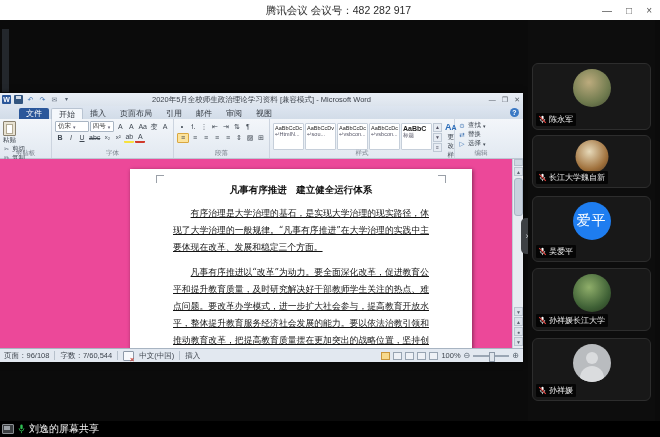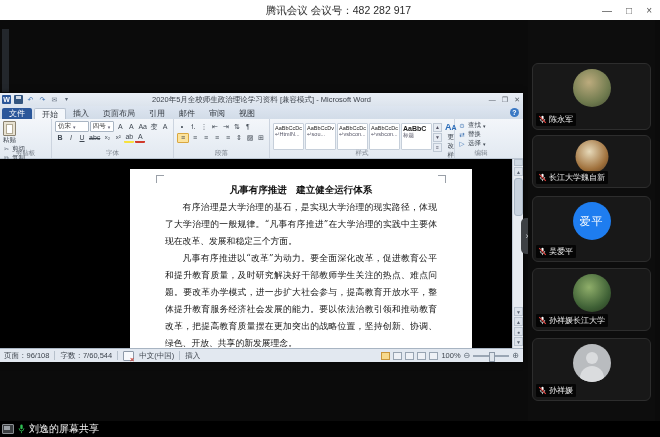--- a/index.html
+++ b/index.html
@@ -23,21 +23,21 @@
   .qicon{width:9px;height:9px;font-size:7px;line-height:9px;text-align:center;color:#44546a;}
   .qicon.word-logo{background:#2b579a;color:#fff;font-weight:bold;border-radius:1px;}
   .qicon.save{background:#33557f;border-radius:1px;position:relative;}
   .qicon.save:after{content:"";position:absolute;left:2px;top:1px;width:5px;height:3px;background:#cfd9e6;}
   .qicon.undo{color:#3a6fb0;}
   .qicon.mail{color:#6b7685;}
   .qicon.caret{color:#5a6573;font-size:6px;}
   .w-title{position:absolute;left:0;right:0;top:0;text-align:center;font-size:7.5px;line-height:13px;color:#3c424b;}
   .w-controls{position:absolute;right:3px;top:0;height:13px;display:flex;gap:6px;align-items:center;font-size:7px;color:#5a6068;}
 
-  .w-tabs{position:absolute;left:0;top:13px;width:100%;height:13px;background:linear-gradient(#dde5f0,#d2dce8);display:flex;align-items:flex-end;padding-left:2px;box-sizing:border-box;}
+  .w-tabs{position:absolute;left:0;top:13px;width:100%;height:13px;background:linear-gradient(#dde5f0,#d2dce8);display:flex;align-items:flex-end;padding-left:19px;box-sizing:border-box;}
   .wtab{font-size:8px;color:#333941;padding:1px 7px 1px;height:11px;line-height:10px;box-sizing:border-box;}
   .wtab-file{background:#2b579a;color:#fff;border-radius:2px 2px 0 0;margin-right:2px;}
   .wtab-active{background:#f4f7fb;border:1px solid #b9c4d2;border-bottom:none;border-radius:2px 2px 0 0;}
   .w-help{position:absolute;right:4px;top:15px;width:9px;height:9px;border-radius:50%;background:#3b79c4;color:#fff;font-size:7px;font-weight:bold;text-align:center;line-height:9px;}
 
   .w-ribbon{position:absolute;left:0;top:26px;width:100%;height:40px;background:linear-gradient(#f3f6fa,#e2e9f1);border-bottom:1px solid #bcc6d2;display:flex;box-sizing:border-box;}
   .rgroup{position:relative;height:100%;border-right:1px solid #ccd4df;padding:2px 3px 9px;box-sizing:border-box;}
   .rgroup-label{position:absolute;bottom:0;left:0;right:0;text-align:center;font-size:6.5px;color:#7a828c;}
   .rbtn{display:inline-block;min-width:8px;height:9px;line-height:9px;font-size:7px;color:#3e4650;text-align:center;padding:0 1px;border-radius:1px;}
   .rbtn.hl{background:#fce39c;border:1px solid #d9a740;height:8px;line-height:8px;}
@@ -69,28 +69,28 @@
   .gal-scroll span{width:7px;height:7px;font-size:5px;line-height:7px;text-align:center;background:#e7ecf3;border:1px solid #bfc9d5;color:#556;}
   .change-styles{text-align:center;margin:1px 0 0 2px;}
   .change-styles .aa{font-size:9px;font-weight:bold;color:#2b6cb8;line-height:10px;}
   .change-styles .cs-label{font-size:6.5px;color:#3e4650;}
 
   
   .edit-item{display:flex;align-items:center;gap:2px;font-size:6.5px;color:#3e4650;height:9px;}
   .edit-item .ei{font-size:6.5px;color:#3a6fb0;width:8px;text-align:center;}
 
   
-  .w-doc{position:absolute;left:0;top:66px;width:100%;height:189px;background:#000000;overflow:hidden;}
+  .w-doc{position:absolute;left:0;top:66px;width:100%;height:189px;background:#ec4899;overflow:hidden;}
   .page{position:absolute;left:130px;top:10px;width:342px;height:210px;background:#fff;box-shadow:1px 1px 4px rgba(0,0,0,.45);}
   .crop{position:absolute;width:7px;height:7px;border:0 solid #9aa0a8;}
   .crop.tl{left:26px;top:6px;border-left-width:1px;border-top-width:1px;}
   .crop.tr{right:26px;top:6px;border-right-width:1px;border-top-width:1px;}
   .doc-title{margin:15px 0 2px;text-align:center;font-weight:bold;font-size:9.5px;color:#101010;font-family:"DejaVu Serif",serif;}
   .doc-body{margin:2px 35px 0;font-size:8.8px;line-height:17px;text-align:justify;color:#141414;font-family:"DejaVu Serif",serif;}
-  .doc-para{text-indent:2em;margin:0;}
+  .doc-para{text-indent:2em;margin:8px;text-decoration:underline;}
 
   .w-vscroll{position:absolute;right:0;top:66px;width:11px;height:189px;background:#e7ebf1;border-left:1px solid #c3ccd7;box-sizing:border-box;}
   .vs-btn{position:absolute;left:1px;width:9px;height:9px;font-size:5px;line-height:9px;text-align:center;color:#5b6472;background:#dde3eb;border:1px solid #bac4d0;box-sizing:border-box;}
   .vs-up{top:8px;} .vs-dn{top:148px;} .vs-b1{top:158px;} .vs-b2{top:168px;} .vs-b3{top:178px;}
   .vs-thumb{position:absolute;left:1px;top:19px;width:9px;height:38px;background:#c8d2de;border:1px solid #a9b6c5;border-radius:3px;box-sizing:border-box;}
   .vs-split{position:absolute;left:1px;top:0;width:9px;height:7px;background:#cfd8e2;border:1px solid #b4bfcc;box-sizing:border-box;}
 
   
   .w-status{position:absolute;left:0;top:255px;width:100%;height:14px;background:#e2e8f0;border-top:1px solid #a8b4c2;display:flex;align-items:center;font-size:7.5px;color:#3d444d;padding:0 4px;box-sizing:border-box;gap:5px;}
   .st-sep{width:1px;height:9px;background:#b7c1cc;}
@@ -106,21 +106,21 @@
   
   .sidebar{position:absolute;left:528px;top:0;width:127px;height:401px;background:#0d0d0d;}
   .tile{position:absolute;left:4px;width:119px;background:#181818;border:1px solid #2d2d2d;border-radius:6px;box-sizing:border-box;overflow:hidden;}
   .tile:nth-child(1){top:43px;height:67px;}
   .tile:nth-child(2){top:115px;height:53px;}
   .tile:nth-child(3){top:176px;height:66px;}
   .tile:nth-child(4){top:248px;height:63px;}
   .tile:nth-child(5){top:318px;height:63px;padding-left:24px;}
   .avatar{position:absolute;left:50%;transform:translateX(-50%);top:5px;width:38px;height:38px;border-radius:50%;overflow:hidden;}
   .tile:nth-child(2) .avatar{width:33px;height:33px;top:4px;}
-  .avatar-text{display:flex;align-items:center;justify-content:center;color:#fff;font-size:11px;letter-spacing:1px;}
+  .avatar-text{display:flex;align-items:center;justify-content:center;color:#fff;font-size:14px;letter-spacing:1px;}
   .sil-head{position:absolute;left:50%;top:8px;transform:translateX(-50%);width:12px;height:12px;border-radius:50%;}
   .sil-body{position:absolute;left:50%;top:22px;transform:translateX(-50%);width:24px;height:16px;border-radius:12px 12px 0 0;}
   .name-tag{position:absolute;left:3px;bottom:3px;display:flex;align-items:center;gap:2px;background:rgba(0,0,0,.78);padding:1px 3px 1px 2px;font-size:8px;color:#eaeaea;max-width:108px;white-space:nowrap;overflow:hidden;border-radius:1px;}
 
   .collapse-btn{position:absolute;left:521px;top:198px;width:12px;height:36px;background:#3d4044;border-radius:5px 0 0 5px;color:#d2d5d9;display:flex;align-items:center;justify-content:center;font-size:9px;}
 
   
   .tm-bottombar{position:absolute;left:0;top:421px;width:660px;height:16px;background:#000;display:flex;align-items:center;padding-left:2px;gap:3px;box-sizing:border-box;}
   .monitor-icon{width:10px;height:8px;background:#3a3d40;border:1px solid #8b8f93;border-radius:1px;position:relative;}
   .monitor-icon:after{content:"";position:absolute;left:1px;top:1px;width:6px;height:4px;background:#9aa0a6;}

